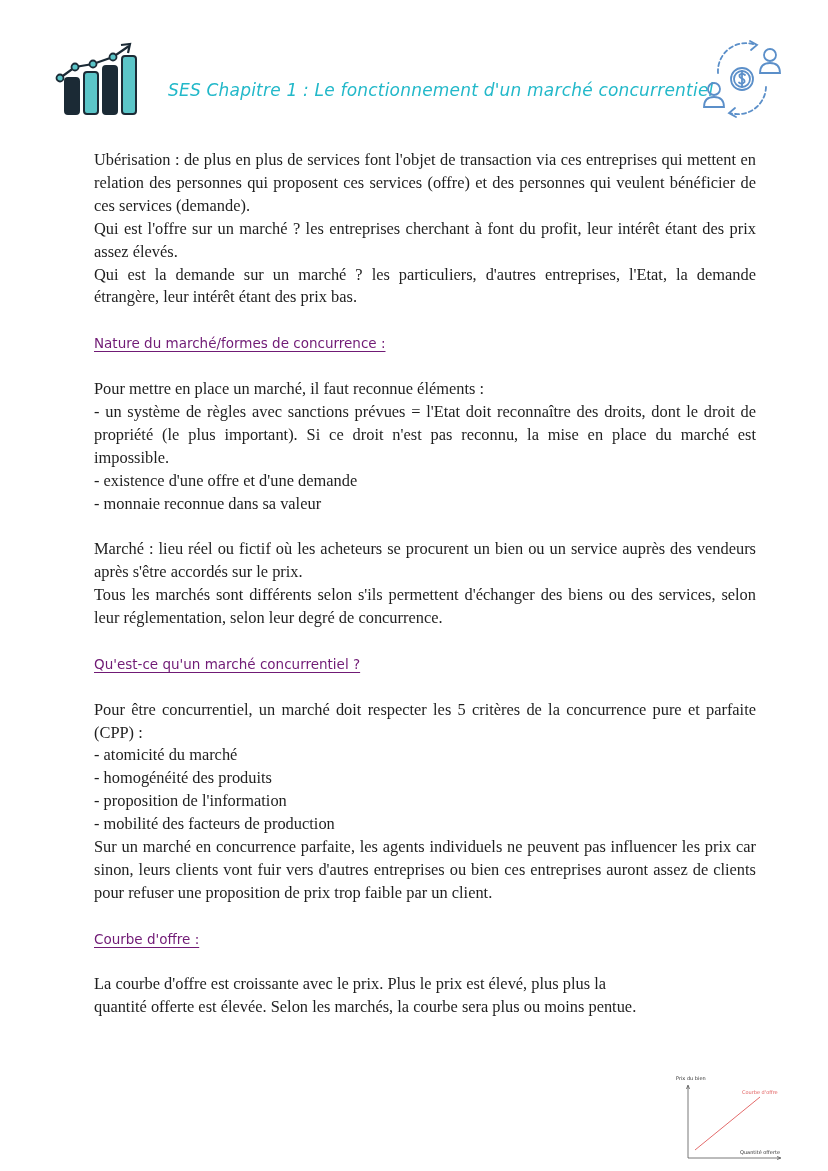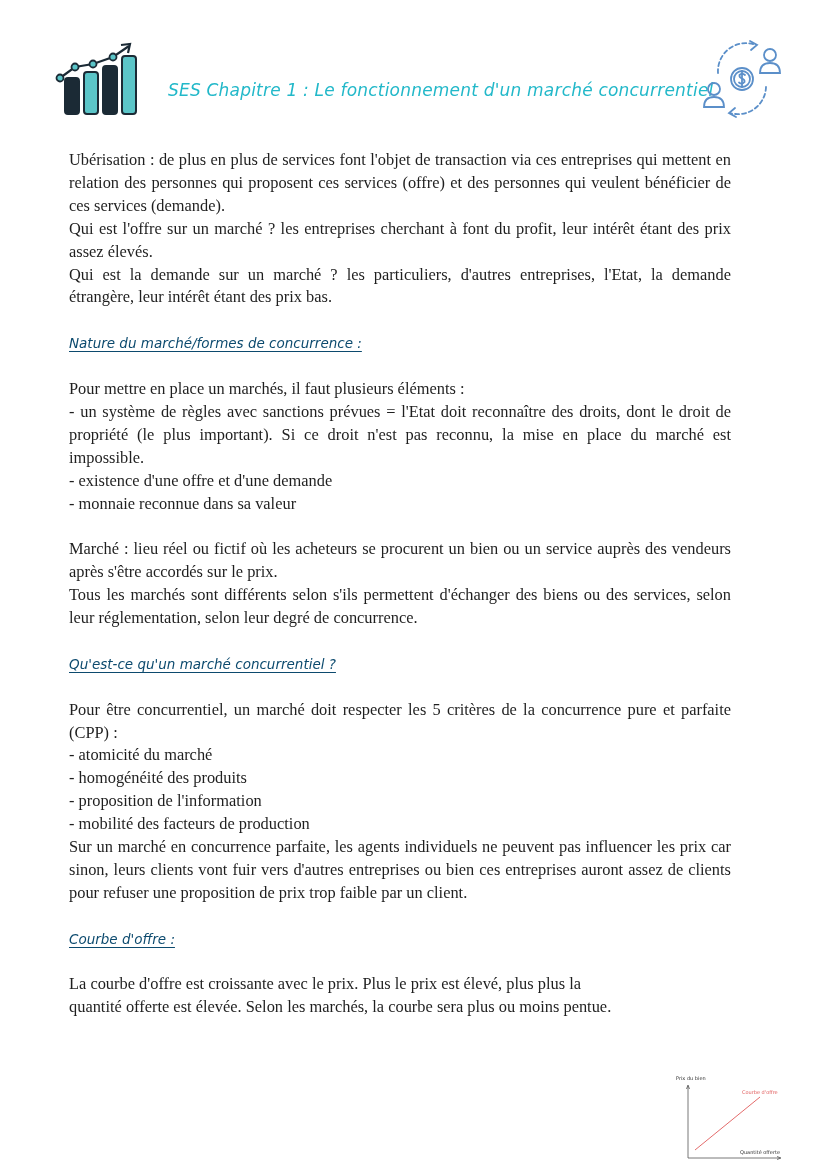--- a/index.html
+++ b/index.html
@@ -11,30 +11,30 @@
     }
     .header { position: absolute; left: 0; top: 0; width: 828px; height: 135px; }
     .logo-left { position: absolute; left: 55px; top: 40px; width: 90px; height: 78px; }
     .logo-right { position: absolute; left: 698px; top: 35px; width: 88px; height: 85px; }
     .title {
       position: absolute; left: 168px; top: 80px; width: 520px;
       font-family: "DejaVu Sans", sans-serif; font-style: italic;
       font-size: 17px; color: #22b8c9; letter-spacing: 0.2px; white-space: nowrap;
     }
     .content {
-      position: absolute; left: 69px; top: 149px; width: 662px;
+      position: absolute; left: 94px; top: 149px; width: 662px;
       font-family: "Liberation Serif", "DejaVu Serif", serif;
       font-size: 16.4px; line-height: 22.9px; color: #1f1f1f;
     }
     .content p { text-align: justify; }
     .content p.left { text-align: left; }
     .blank { height: 22.9px; }
     .section-heading {
-      font-family: "DejaVu Sans", sans-serif; font-style: italic;
-      font-size: 13.5px; color: #0c4a6e; text-decoration: underline;
+      font-family: "DejaVu Sans", sans-serif; 
+      font-size: 13.5px; color: #701a75; text-decoration: underline;
       text-underline-offset: 3px; height: 22.9px; line-height: 22.9px;
       margin: 0;
     }
     .chart {
       position: absolute; left: 668px; top: 1072px; width: 125px; height: 99px;
     }
     .chart text { font-family: "DejaVu Sans", sans-serif; }
   </style>
 </head>
 <body>
@@ -74,21 +74,21 @@
 </div>
 
 <div class="content">
   <p>Ubérisation : de plus en plus de services font l'objet de transaction via ces entreprises qui mettent en relation des personnes qui proposent ces services (offre) et des personnes qui veulent bénéficier de ces services (demande).</p>
   <p>Qui est l'offre sur un marché ? les entreprises cherchant à font du profit, leur intérêt étant des prix assez élevés.</p>
   <p>Qui est la demande sur un marché ? les particuliers, d'autres entreprises, l'Etat, la demande étrangère, leur intérêt étant des prix bas.</p>
   <div class="blank"></div>
 
   <div class="section-heading">Nature du marché/formes de concurrence :</div>
   <div class="blank"></div>
-  <p class="left">Pour mettre en place un marchés, il faut plusieurs éléments :</p>
+  <p class="left">Pour mettre en place un marché, il faut reconnue éléments :</p>
   <p>- un système de règles avec sanctions prévues = l'Etat doit reconnaître des droits, dont le droit de propriété (le plus important). Si ce droit n'est pas reconnu, la mise en place du marché est impossible.</p>
   <p class="left">- existence d'une offre et d'une demande</p>
   <p class="left">- monnaie reconnue dans sa valeur</p>
   <div class="blank"></div>
   <p>Marché : lieu réel ou fictif où les acheteurs se procurent un bien ou un service auprès des vendeurs après s'être accordés sur le prix.</p>
   <p>Tous les marchés sont différents selon s'ils permettent d'échanger des biens ou des services, selon leur réglementation, selon leur degré de concurrence.</p>
   <div class="blank"></div>
 
   <div class="section-heading">Qu'est-ce qu'un marché concurrentiel ?</div>
   <div class="blank"></div>

